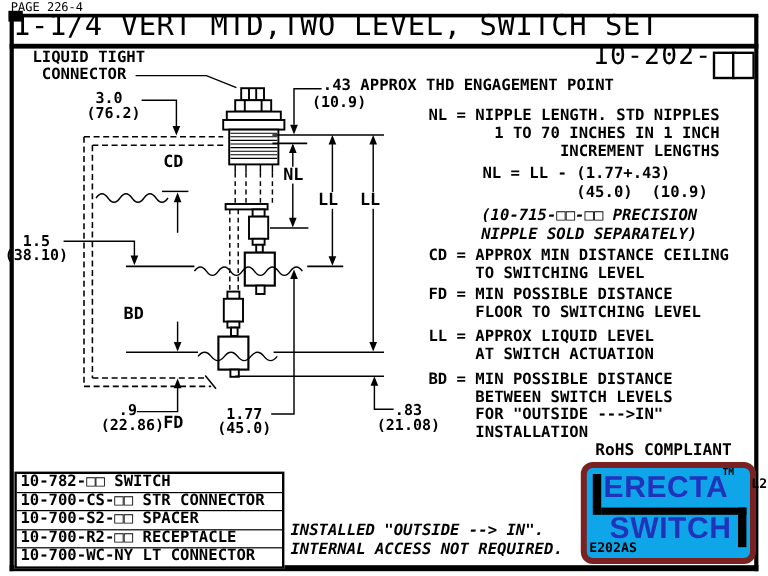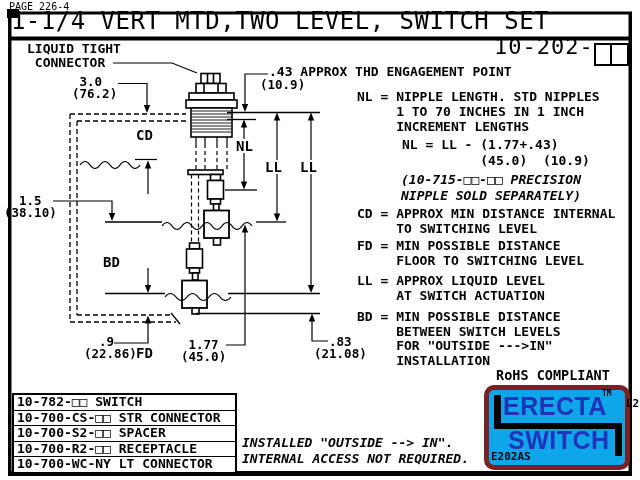--- a/index.html
+++ b/index.html
@@ -177,28 +177,28 @@
 
   <div class="t dim" style="left:4px;top:195px;">  1.5
 (38.10)</div>
   <div class="t dim" style="left:84px;top:336px;">  .9
 (22.86)</div>
   <div class="t dim" style="left:181px;top:339px;"> 1.77
 (45.0)</div>
   <div class="t dim" style="left:314px;top:336px;">  .83
 (21.08)</div>
 
-  <div class="t" style="left:357px;top:89px;line-height:15px;">NL = NIPPLE LENGTH. STD NIPPLES
+  <div class="t" style="left:357px;top:89px;line-height:15px;text-align:right;">NL = NIPPLE LENGTH. STD NIPPLES
      1 TO 70 INCHES IN 1 INCH
      INCREMENT LENGTHS</div>
   <div class="t" style="left:402px;top:137px;line-height:15.5px;">NL = LL - (1.77+.43)
           (45.0)  (10.9)</div>
   <div class="t ital" style="left:401px;top:172px;line-height:15.5px;">(10-715-□□-□□ PRECISION
 NIPPLE SOLD SEPARATELY)</div>
-  <div class="t" style="left:357px;top:207px;">CD = APPROX MIN DISTANCE INTERNAL
+  <div class="t" style="left:357px;top:207px;">CD = APPROX MIN DISTANCE CEILING
      TO SWITCHING LEVEL</div>
   <div class="t" style="left:357px;top:239px;">FD = MIN POSSIBLE DISTANCE
      FLOOR TO SWITCHING LEVEL</div>
   <div class="t" style="left:357px;top:310px;">BD = MIN POSSIBLE DISTANCE
      BETWEEN SWITCH LEVELS
      FOR "OUTSIDE ---&gt;IN"
      INSTALLATION</div>
   <div class="t" style="left:357px;top:274px;">LL = APPROX LIQUID LEVEL
      AT SWITCH ACTUATION</div>
   <div class="t" style="left:496px;top:368px;font-size:13.5px;">RoHS COMPLIANT</div>

